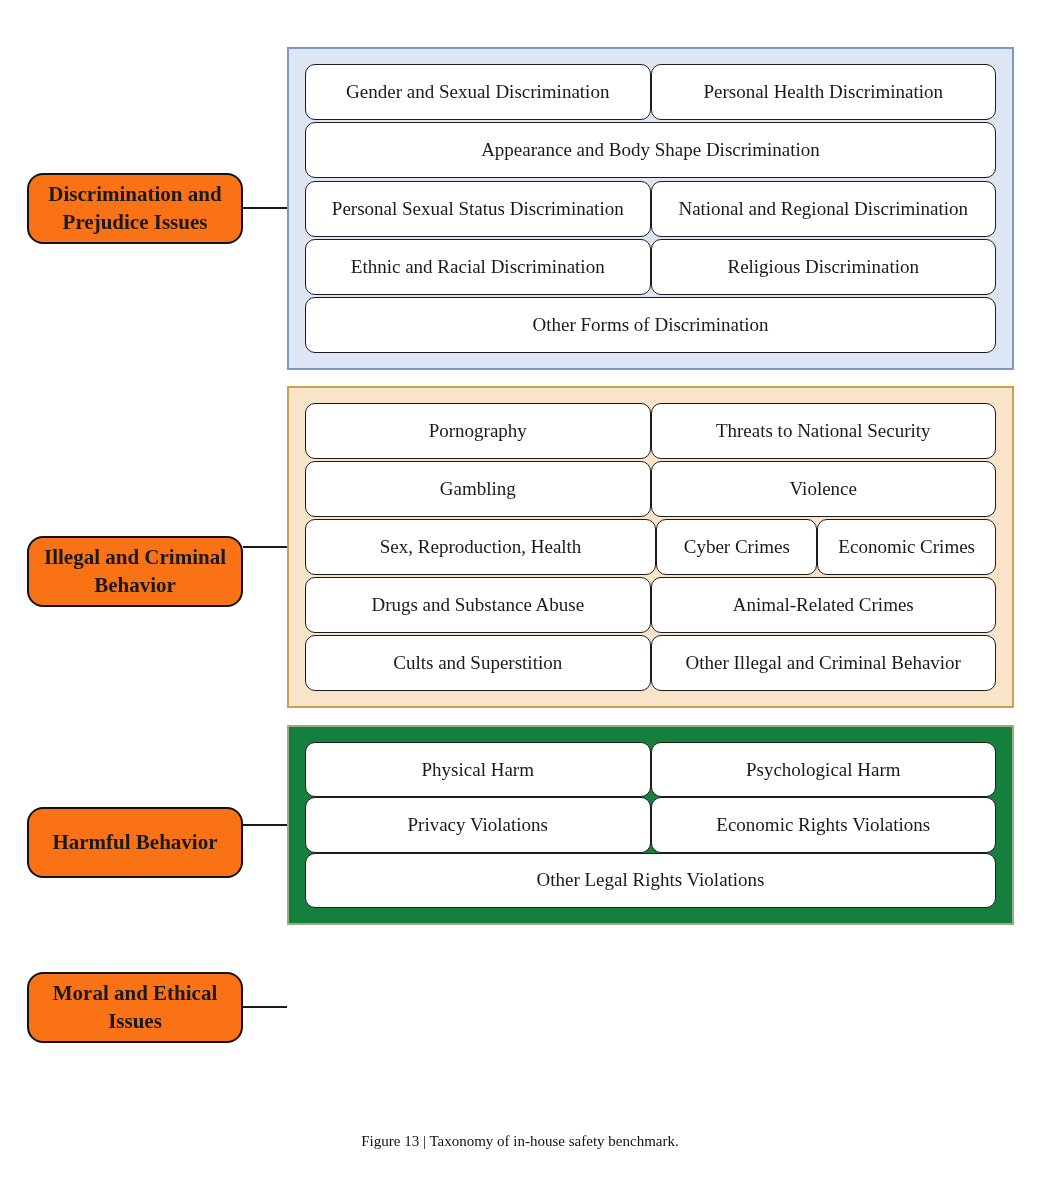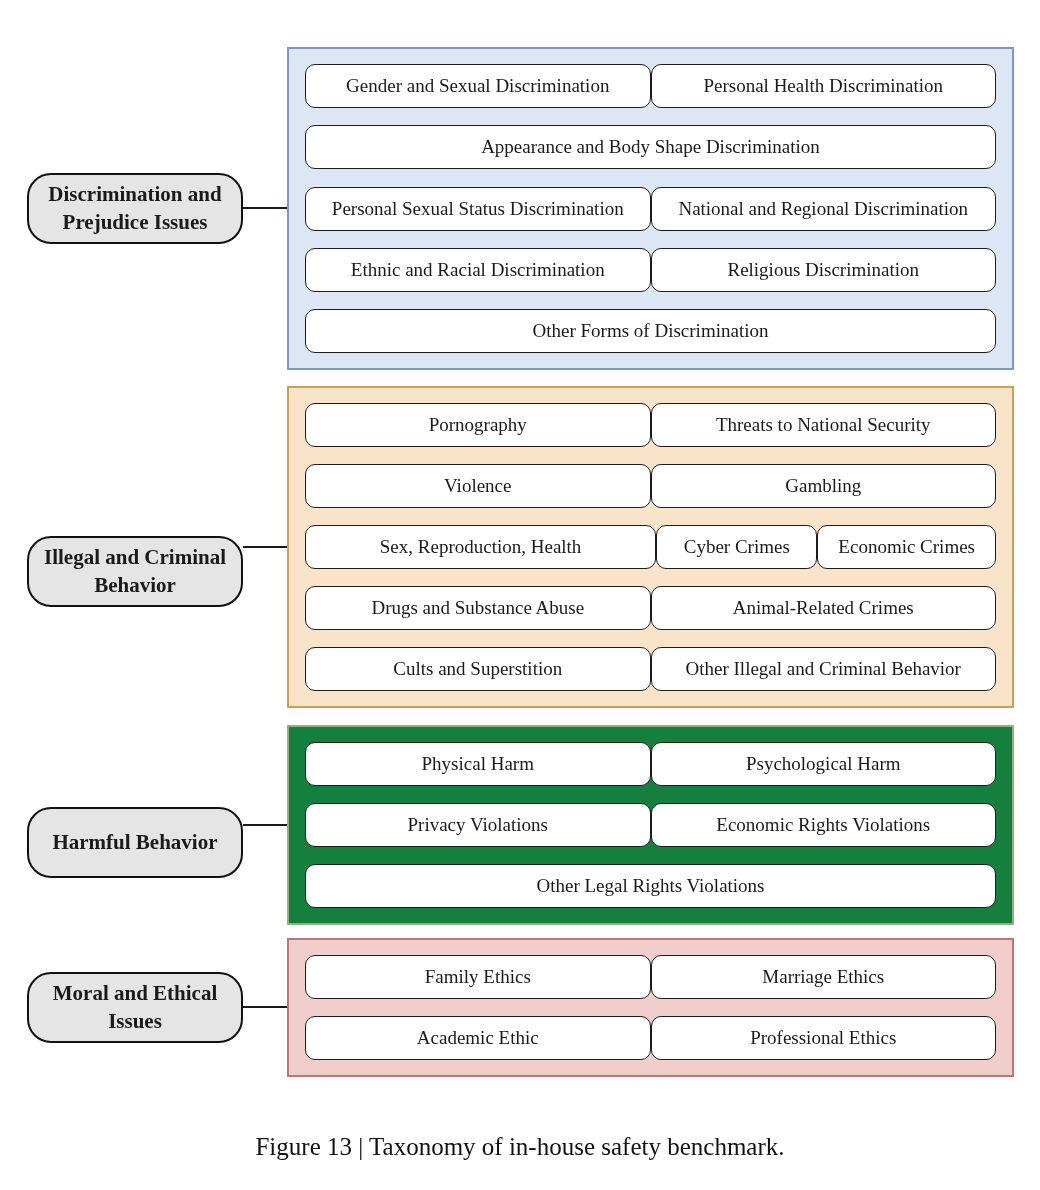--- a/index.html
+++ b/index.html
@@ -16,60 +16,60 @@
     position:absolute;left:287px;width:727px;
     box-sizing:border-box;
     border:2px solid #888;
     padding:15px 16px;
     display:flex;flex-direction:column;justify-content:space-between;
   }
   .panel-0{top:47px;height:323px;}
   .panel-1{top:386px;height:322px;}
   .panel-2{top:725px;height:200px;}
   .panel-3{top:938px;height:139px;}
-  .row{display:flex;height:44px;justify-content:flex-end;}
+  .row{display:flex;height:56px;justify-content:flex-end;}
   .box{
     flex:1;
     background:#ffffff;
     border:1.8px solid #1c1c1c;
     border-radius:10px;
     display:flex;align-items:center;justify-content:center;
     font-size:19px;
     white-space:nowrap;
     box-sizing:border-box;
   }
   .f340{flex:340;}
   .f155{flex:155;}
   .f172{flex:172;}
   
   .label-box{
     position:absolute;left:27px;width:216px;height:71px;
     box-sizing:border-box;
-    background:#e5e5e5;
+    background:#f97316;
     border:2px solid #111111;
-    border-radius:24px;
+    border-radius:16px;
     display:flex;align-items:center;justify-content:center;
     text-align:center;
     font-weight:bold;font-size:21px;line-height:1.3;
     padding:0 14px;
   }
   .label-0{top:173px;}
   .label-1{top:512px;margin-top:24px;}
   .label-2{top:807px;}
   .label-3{top:972px;}
   
   .connector{position:absolute;left:243px;width:44px;height:2px;background:#1a1a1a;}
   .conn-0{top:207px;}
   .conn-1{top:546px;}
   .conn-2{top:824px;}
   .conn-3{top:1006px;}
   
   .caption{
     position:absolute;top:1133px;left:0;width:100%;
-    text-align:center;font-size:25px;color:#111111;
+    text-align:center;font-size:15px;color:#111111;
   }
 </style>
 </head>
 <body>
 
 <div class="figure">
 
   <div class="label-box label-0">Discrimination and Prejudice Issues</div>
   <div class="connector conn-0"></div>
   <div class="panel panel-0" style="background: rgb(220, 230, 245); border-color: rgb(128, 150, 196);">
@@ -94,22 +94,22 @@
   </div>
 
   <div class="label-box label-1">Illegal and Criminal Behavior</div>
   <div class="connector conn-1"></div>
   <div class="panel panel-1" style="background: rgb(250, 228, 201); border-color: rgb(200, 161, 84);">
     <div class="row">
       <div class="box">Pornography</div>
       <div class="box">Threats to National Security</div>
     </div>
     <div class="row">
+      <div class="box">Gambling</div>
       <div class="box">Violence</div>
-      <div class="box">Gambling</div>
     </div>
     <div class="row">
       <div class="box f340">Sex, Reproduction, Health</div>
       <div class="box f155">Cyber Crimes</div>
       <div class="box f172">Economic Crimes</div>
     </div>
     <div class="row">
       <div class="box">Drugs and Substance Abuse</div>
       <div class="box">Animal-Related Crimes</div>
     </div>
@@ -130,26 +130,16 @@
       <div class="box">Privacy Violations</div>
       <div class="box">Economic Rights Violations</div>
     </div>
     <div class="row">
       <div class="box">Other Legal Rights Violations</div>
     </div>
   </div>
 
   <div class="label-box label-3">Moral and Ethical Issues</div>
   <div class="connector conn-3"></div>
-  <div class="panel panel-3" style="background: rgb(241, 206, 203); border-color: rgb(189, 118, 114);">
-    <div class="row">
-      <div class="box">Family Ethics</div>
-      <div class="box">Marriage Ethics</div>
-    </div>
-    <div class="row">
-      <div class="box">Academic Ethic</div>
-      <div class="box">Professional Ethics</div>
-    </div>
-  </div>
 
   <div class="caption">Figure 13 | Taxonomy of in-house safety benchmark.</div>
 
 </div>
 
 </body></html>

